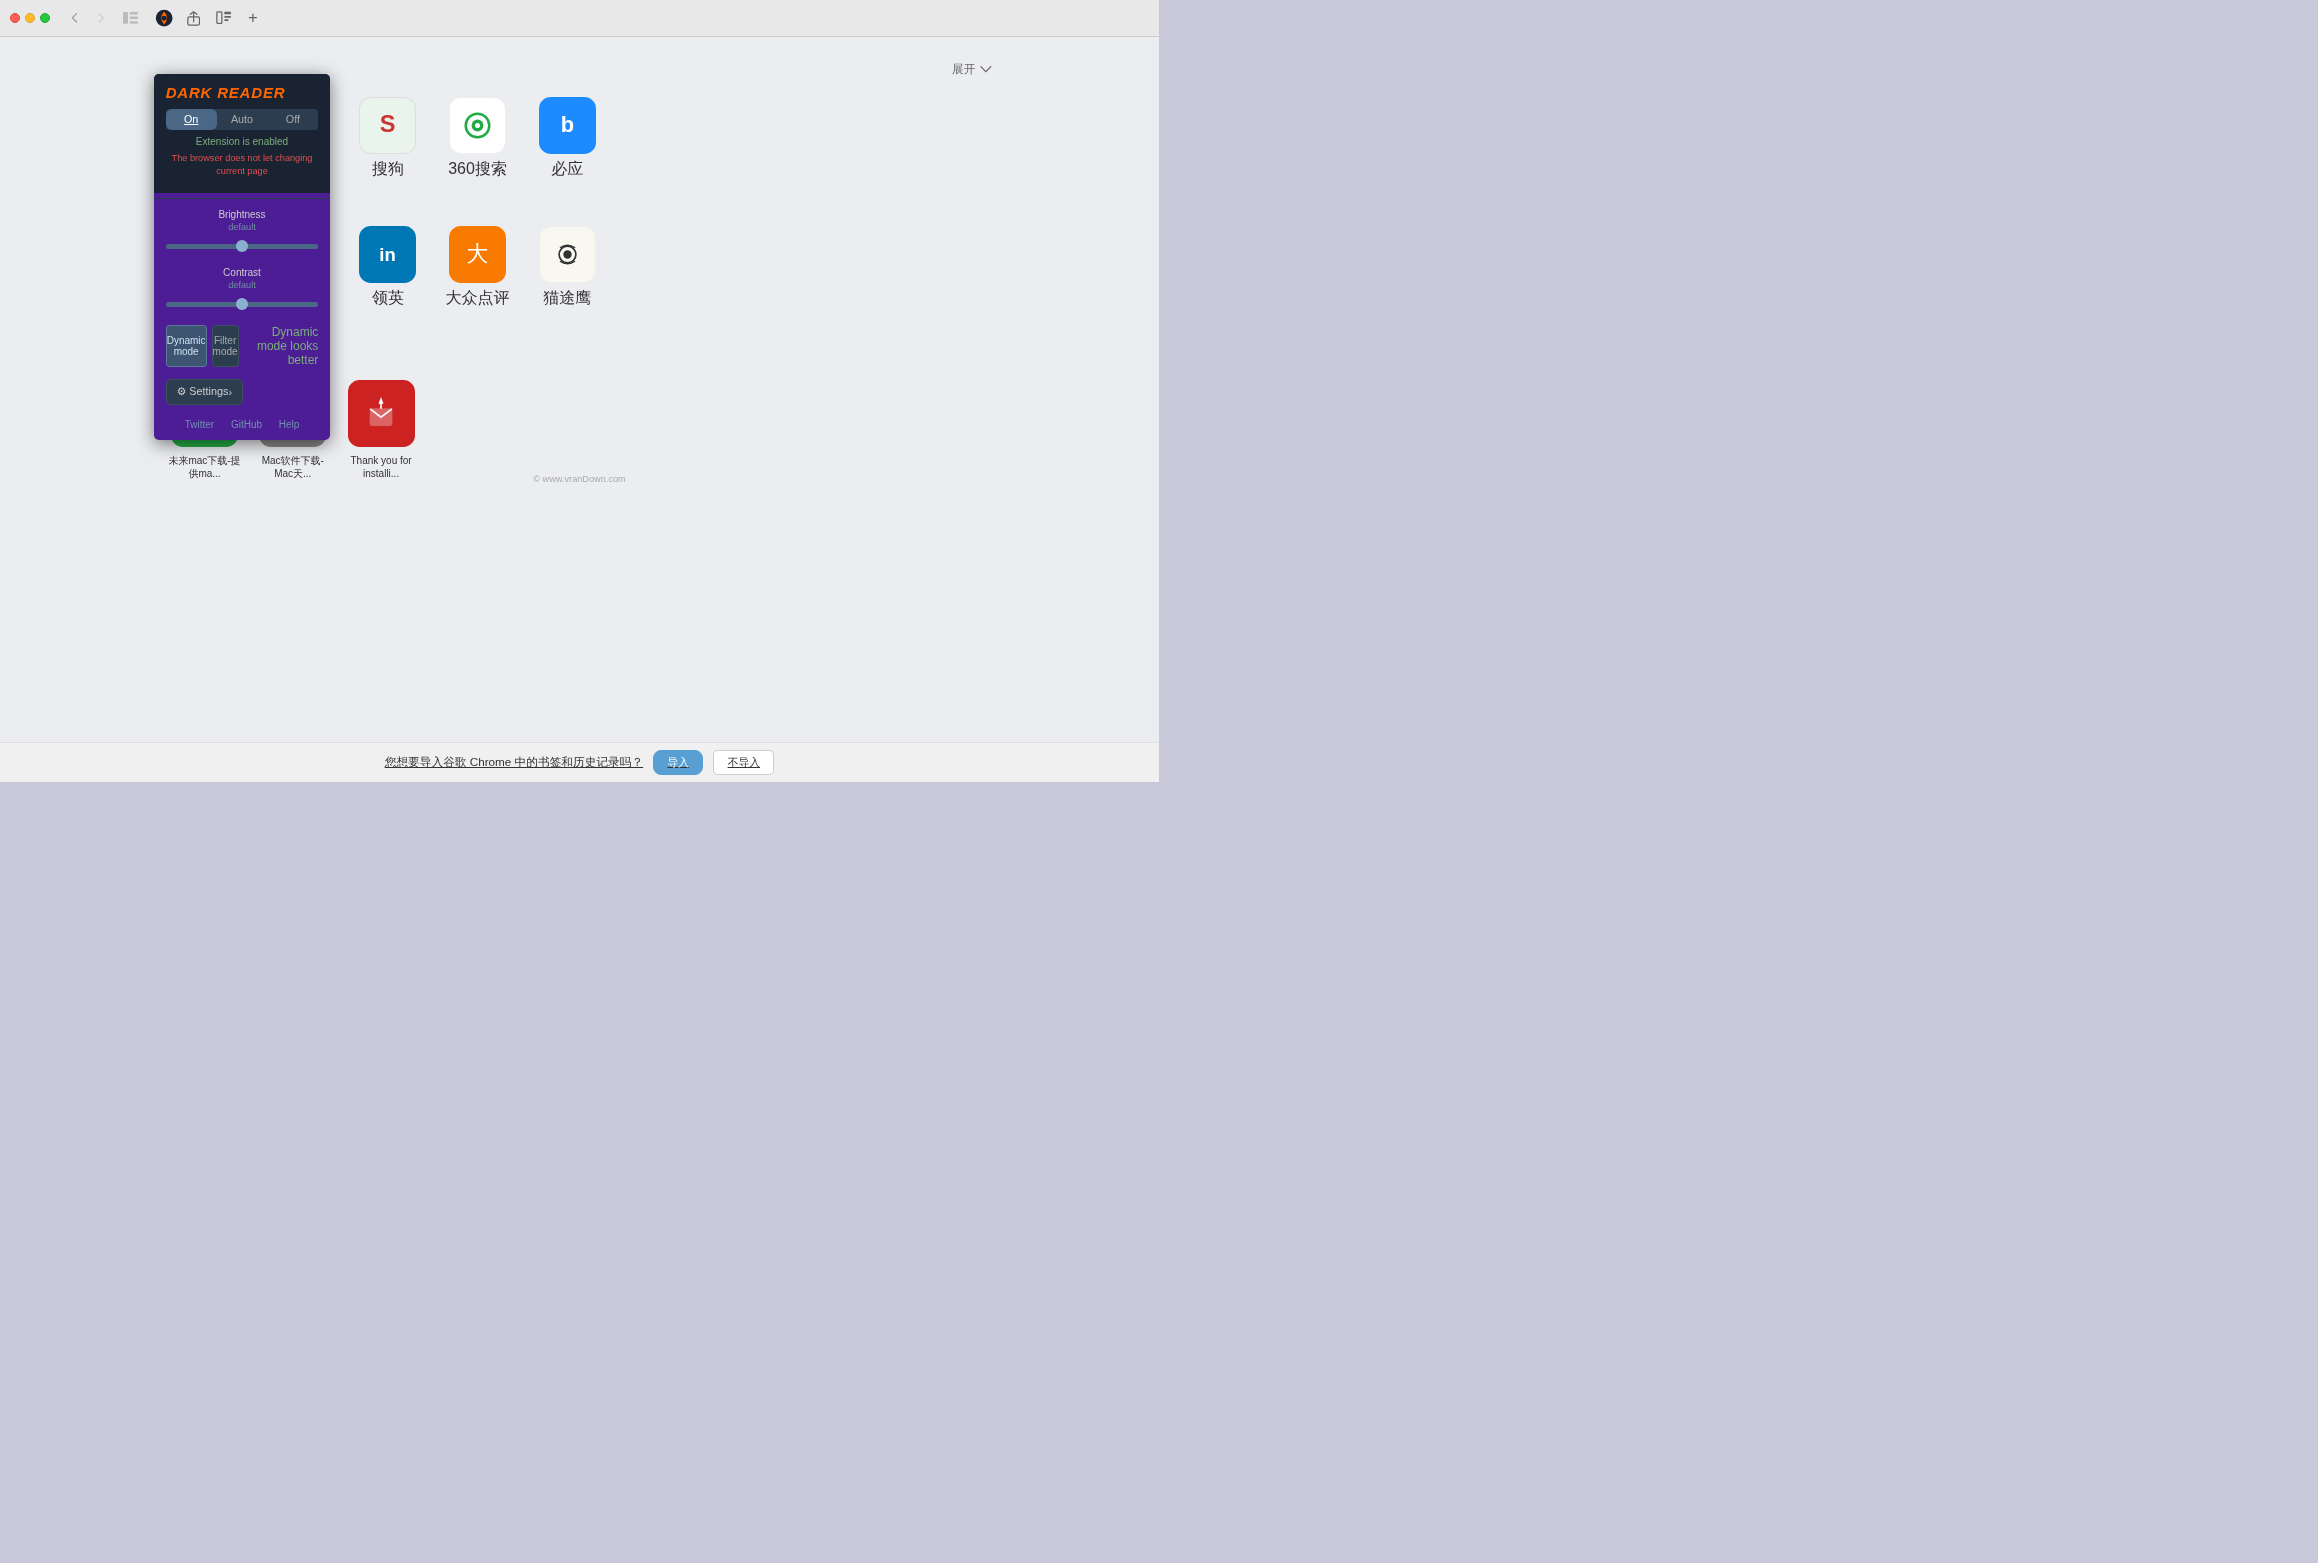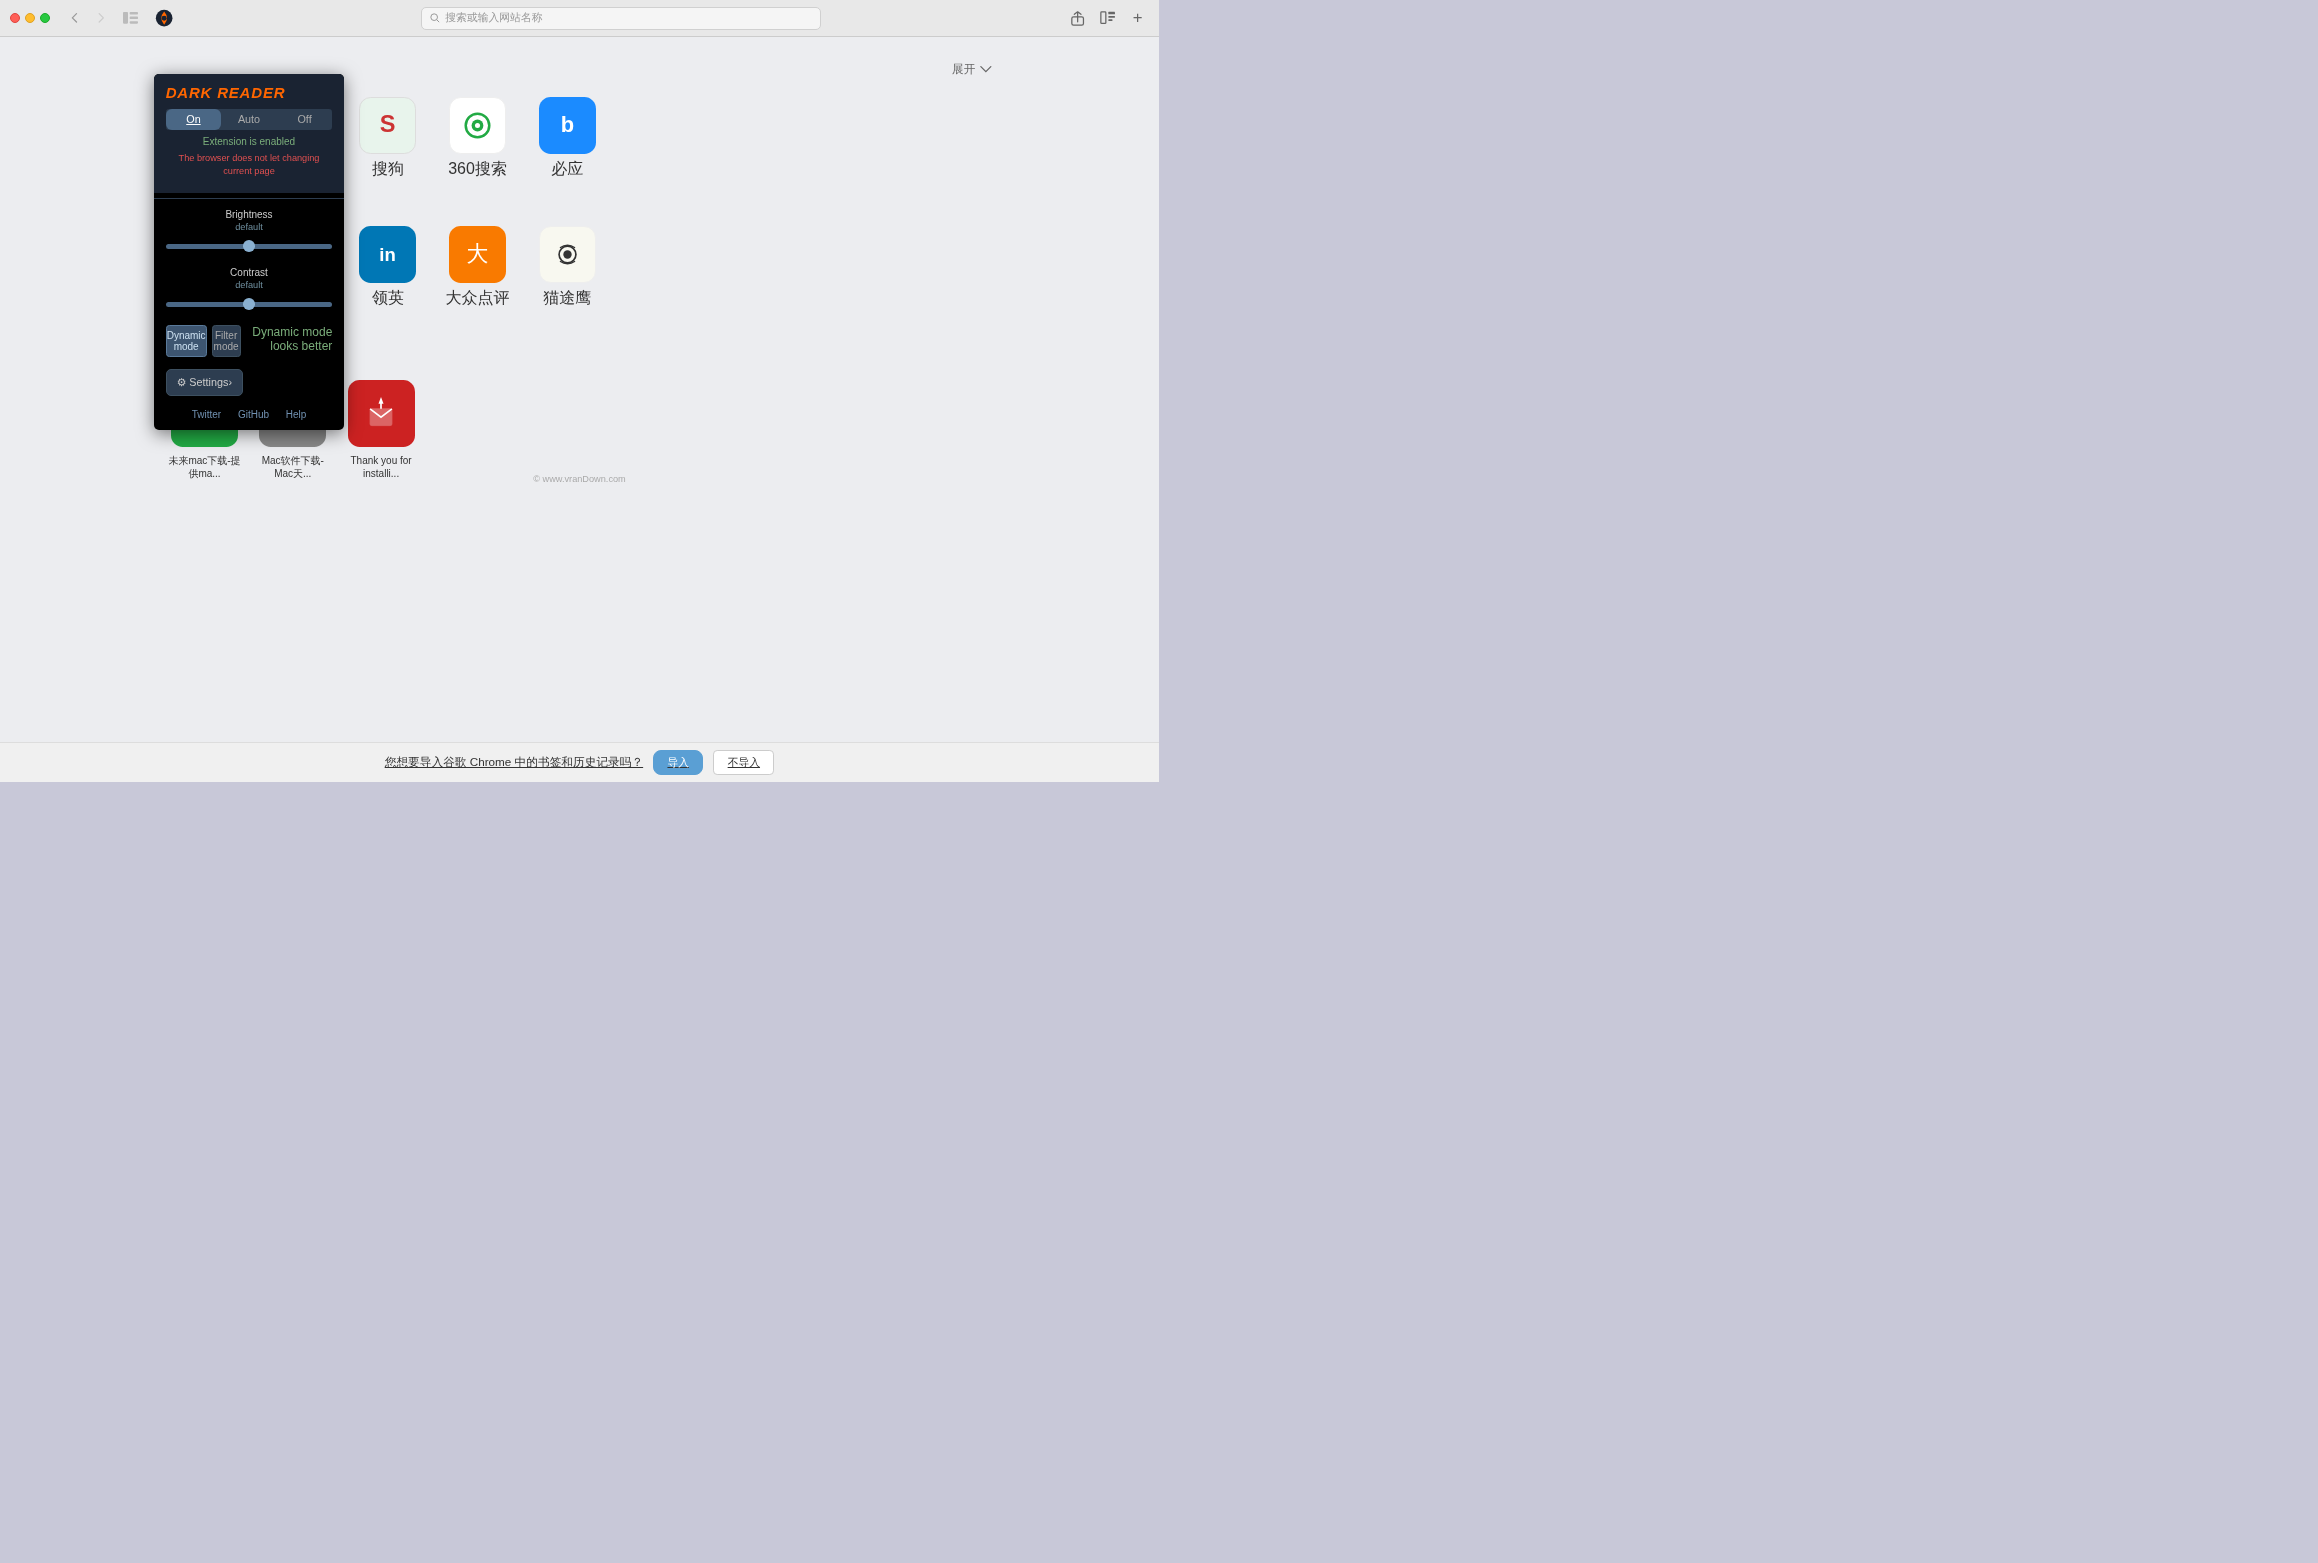--- a/index.html
+++ b/index.html
@@ -276,22 +276,22 @@
       cursor: pointer;
       color: #333;
     }
     .import-btn.primary { background: #5a9fd4; color: white; border-color: #5a9fd4; border-radius: 8px; }
 
     
     .dark-reader-popup {
       position: absolute;
       top: 37px;
       left: 154px;
-      width: 190px;
-      background: #000000;
+      width: 176px;
+      background: #4c1d95;
       border-radius: 5px;
       box-shadow: 0 3.3px 16.7px rgba(0,0,0,0.5);
       overflow: hidden;
       z-index: 1000;
       color: white;
     }
 
     .dr-header {
       background: #1a2332;
       padding: 10px 11.7px 8.3px;
@@ -486,29 +486,20 @@
     </button>
 
     <div class="extension-icon">
       <svg viewBox="0 0 22 22" xmlns="http://www.w3.org/2000/svg">
         <circle cx="11" cy="11" r="10" fill="#1a2332"></circle>
         <path d="M11 3 Q18 11 11 19 Q4 11 11 3Z" fill="#ff6600"></path>
         <circle cx="11" cy="11" r="3" fill="#1a2332"></circle>
       </svg>
     </div>
 
-    <div class="address-bar-container">
-      <div class="address-bar">
-        <svg width="10" height="10" viewBox="0 0 12 12">
-          <circle cx="5" cy="5" r="4" stroke="#999" stroke-width="1.2" fill="none"></circle>
-          <line x1="8" y1="8" x2="11" y2="11" stroke="#999" stroke-width="1.2"></line>
-        </svg>
-        <span style="color:#999; font-size:10.8px;">搜索或输入网站名称</span>
-      </div>
-    </div>
 
     <div class="toolbar-right">
       <button class="toolbar-btn">
         <svg width="13.3" height="15" viewBox="0 0 16 18">
             <path d="M8 1v12M4 4l4-3 4 3" stroke="#666" stroke-width="1.5" fill="none" stroke-linecap="round" stroke-linejoin="round"></path>
             <rect x="1" y="7" width="14" height="10" rx="2" fill="none" stroke="#666" stroke-width="1.5"></rect>
           </svg>
       </button>
       <button class="toolbar-btn">
         <svg width="15" height="13.3" viewBox="0 0 18 16">

